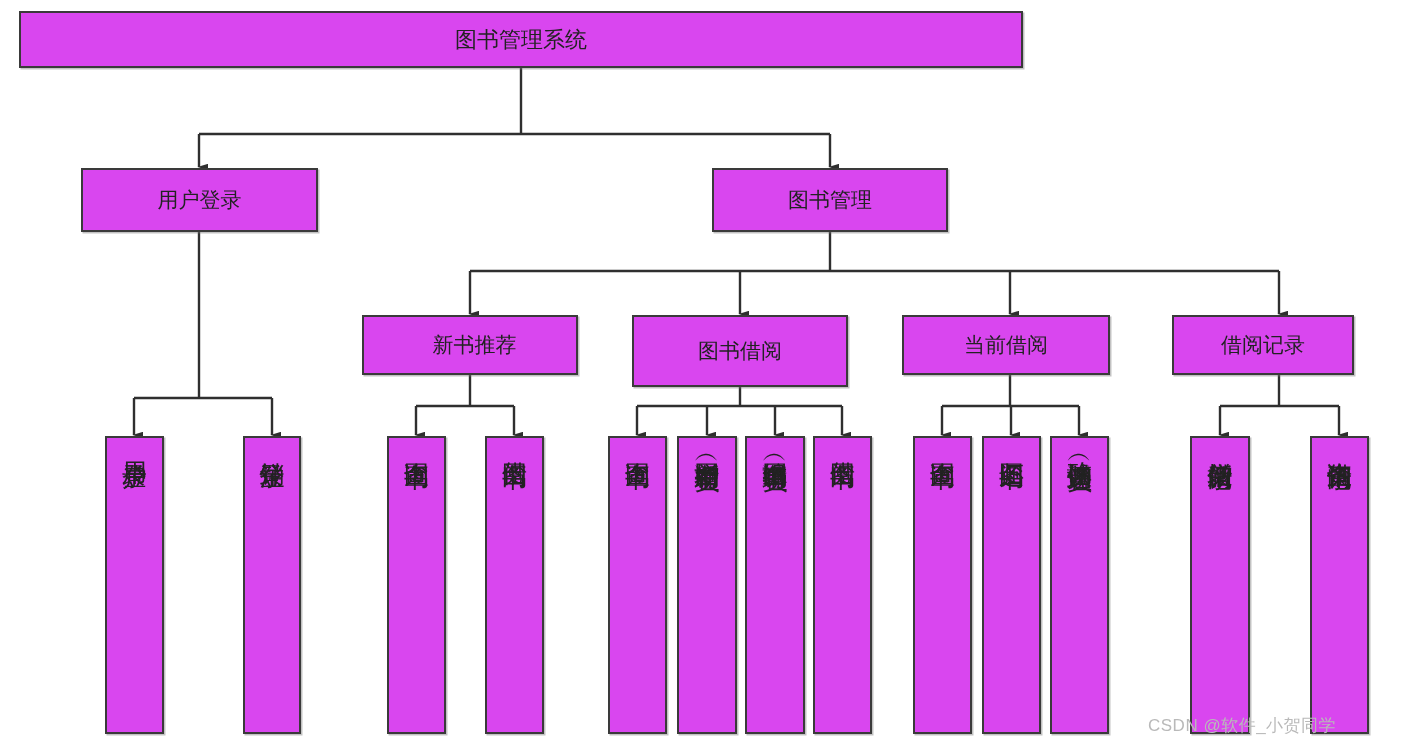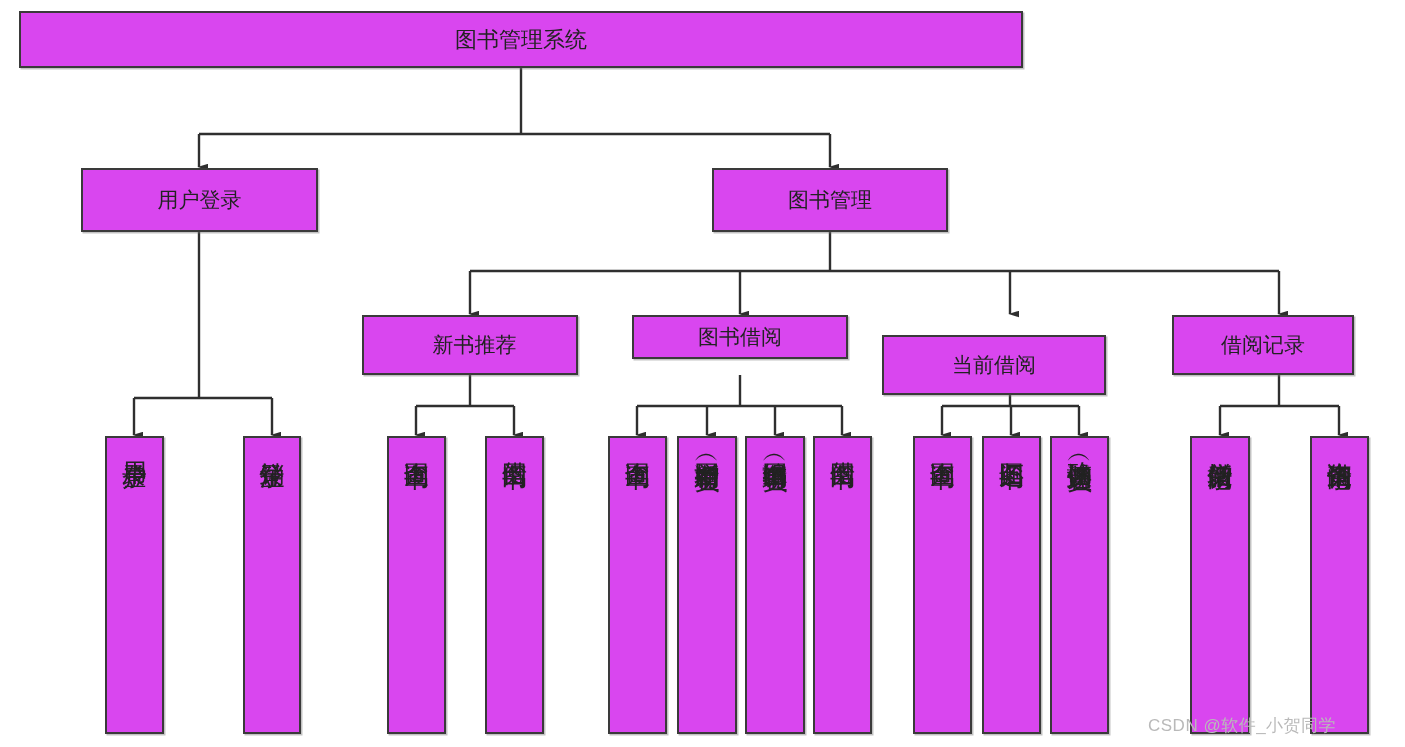--- a/index.html
+++ b/index.html
@@ -120,24 +120,24 @@
       </div>
       <div class="node lvl2 horizontal" style="left: 81px; top: 168px; width: 237px; height: 64px;">
         <span class="label">用户登录</span>
       </div>
       <div class="node lvl2 horizontal" style="left: 712px; top: 168px; width: 236px; height: 64px;">
         <span class="label">图书管理</span>
       </div>
       <div class="node lvl3 horizontal" style="left: 362px; top: 315px; width: 216px; height: 60px; padding-left: 9px;">
         <span class="label">新书推荐</span>
       </div>
-      <div class="node lvl3 horizontal" style="left: 632px; top: 315px; width: 216px; height: 44px;">
+      <div class="node lvl3 horizontal" style="left: 632px; top: 315px; width: 216px; height: 72px;">
         <span class="label">图书借阅</span>
       </div>
-      <div class="node lvl3 horizontal" style="left: 882px; top: 315px; width: 224px; height: 60px; margin-top: 20px;">
+      <div class="node lvl3 horizontal" style="left: 902px; top: 315px; width: 208px; height: 60px;">
         <span class="label">当前借阅</span>
       </div>
       <div class="node lvl3 horizontal" style="left: 1172px; top: 315px; width: 182px; height: 60px;">
         <span class="label">借阅记录</span>
       </div>
       <div class="node leaf vertical" style="left: 105px; top: 436px; width: 59px; height: 298px;">
         <span class="label">用户登录</span>
       </div>
       <div class="node leaf vertical" style="left: 243px; top: 436px; width: 58px; height: 298px;">
         <span class="label">注销登录</span>

